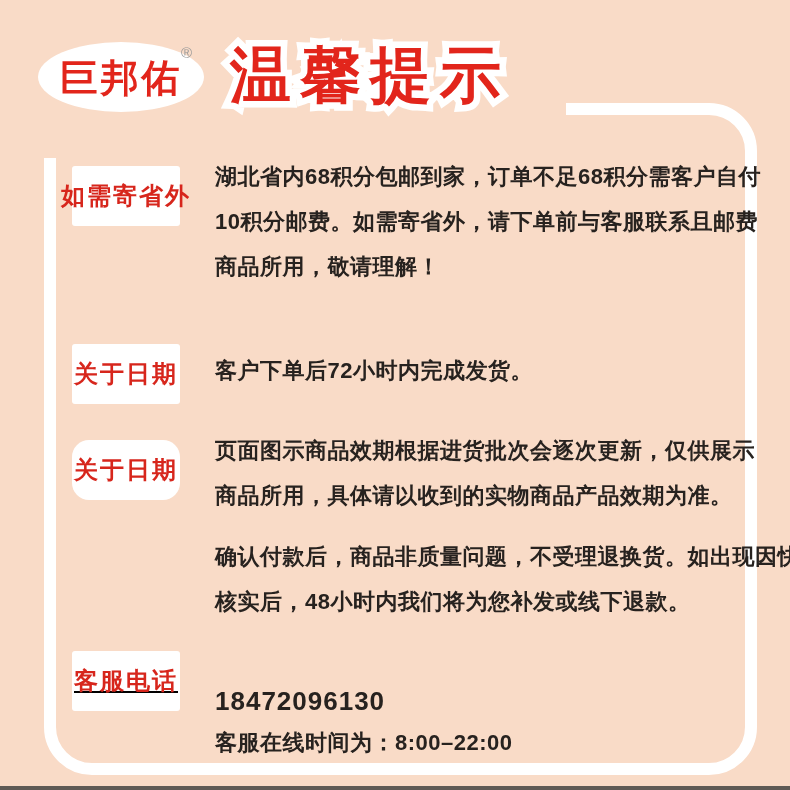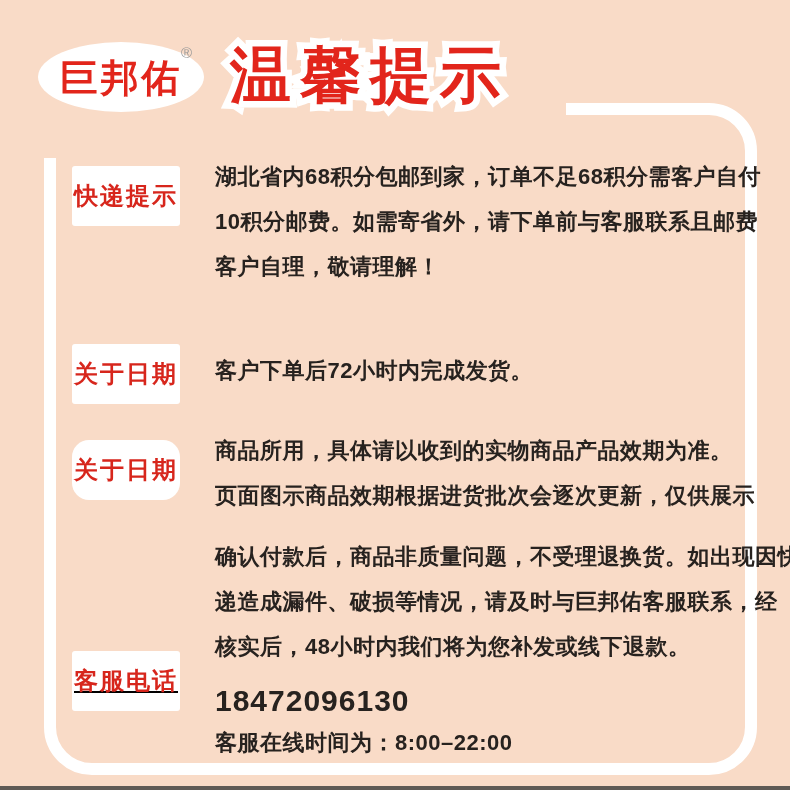--- a/index.html
+++ b/index.html
@@ -66,21 +66,21 @@
     color:#27221f;font-size:22px;font-weight:700;line-height:45px;
     letter-spacing:0.5px;
     margin-left:26px;
   }
   .body-line{white-space:nowrap;}
   .lb-0{top:166px;} .bb-0{top:154px;}
   .lb-1{top:344px;} .bb-1{top:348px;}
   .lb-2{top:440px;border-radius:17px;} .bb-2{top:428px;}
   .lb-3{top:544px;} .bb-3{top:534px;}
   .lb-4{top:651px;text-decoration:underline;} .bb-4{top:680px;line-height:42px;}
-  .phone{font-size:30px;letter-spacing:1px;}
+  .phone{font-size:26px;letter-spacing:1px;}
   
   .edge-strip{
     position:absolute;left:0;bottom:0;width:790px;height:4px;
     background:#5f5a55;z-index:5;
   }
 </style>
 </head>
 <body>
 
 <div class="page">
@@ -93,46 +93,45 @@
     <span class="logo-text">巨邦佑</span>
   </div>
   <span class="reg-mark">®</span>
 
   <div class="title-wrap">
     <span class="title-stroke">温馨提示</span>
     <span class="title-fill">温馨提示</span>
   </div>
 
   <div class="label-box lb-0">
-    <span class="label-text">快递提示</span>
+    <span class="label-text">如需寄省外</span>
   </div>
   <div class="body-block bb-0">
     <div class="body-line">湖北省内68积分包邮到家，订单不足68积分需客户自付</div>
     <div class="body-line">10积分邮费。如需寄省外，请下单前与客服联系且邮费</div>
-    <div class="body-line">客户自理，敬请理解！</div>
+    <div class="body-line">商品所用，敬请理解！</div>
   </div>
 
   <div class="label-box lb-1">
     <span class="label-text">关于日期</span>
   </div>
   <div class="body-block bb-1">
     <div class="body-line">客户下单后72小时内完成发货。</div>
   </div>
 
   <div class="label-box lb-2">
     <span class="label-text">关于日期</span>
   </div>
   <div class="body-block bb-2">
+    <div class="body-line">页面图示商品效期根据进货批次会逐次更新，仅供展示</div>
     <div class="body-line">商品所用，具体请以收到的实物商品产品效期为准。</div>
-    <div class="body-line">页面图示商品效期根据进货批次会逐次更新，仅供展示</div>
   </div>
 
   <div class="body-block bb-3">
     <div class="body-line">确认付款后，商品非质量问题，不受理退换货。如出现因快</div>
-    <div class="body-line">递造成漏件、破损等情况，请及时与巨邦佑客服联系，经</div>
     <div class="body-line">核实后，48小时内我们将为您补发或线下退款。</div>
   </div>
 
   <div class="label-box lb-4">
     <span class="label-text">客服电话</span>
   </div>
   <div class="body-block bb-4">
     <div class="body-line phone">18472096130</div>
     <div class="body-line">客服在线时间为：8:00–22:00</div>
   </div>

